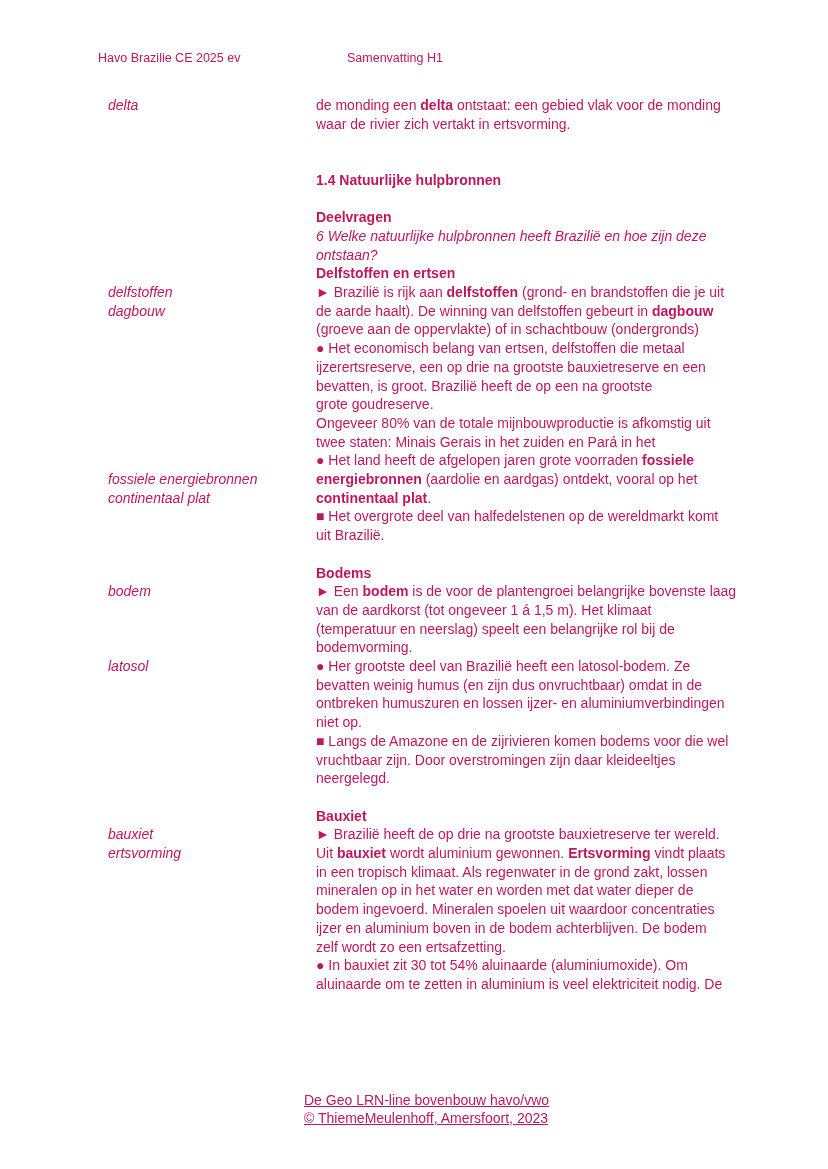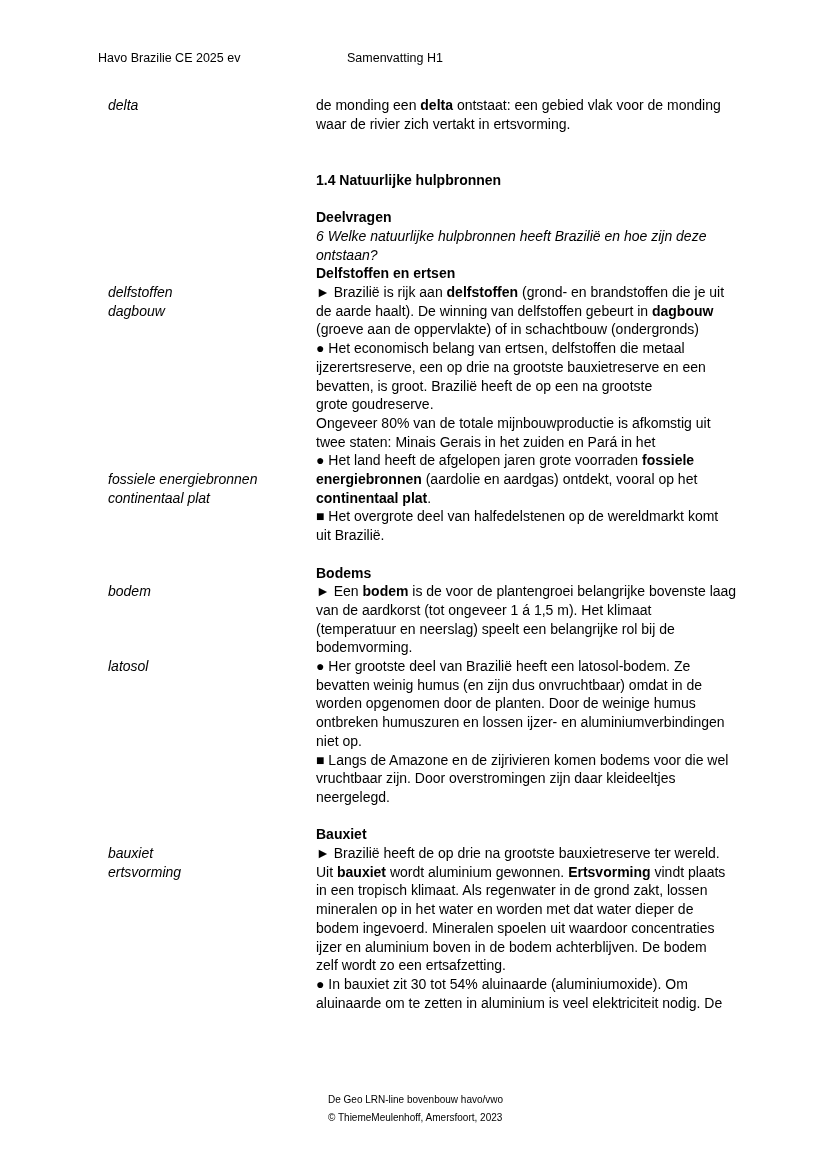--- a/index.html
+++ b/index.html
@@ -2,21 +2,21 @@
 <html><head>
 <meta charset="utf-8">
 <style>
   html, body { margin: 0; padding: 0; background: #ffffff; }
   .page {
     position: relative;
     width: 828px;
     height: 1169px;
     background: #ffffff;
     font-family: "Liberation Sans", sans-serif;
-    color: #000000;
+    color: #be185d;
     overflow: hidden;
   }
   .header { position: absolute; top: 50px; left: 0; right: 0; font-size: 12.5px; line-height: 16px; }
   .header .hleft   { position: absolute; left: 98px;  white-space: nowrap; }
   .header .hcenter { position: absolute; left: 347px; white-space: nowrap; }
 
   .doc-body {
     position: absolute;
     left: 316px;
     top: 96px;
@@ -32,25 +32,26 @@
     position: absolute;
     left: -208px;
     top: 0;
     width: 205px;
     font-style: italic;
     line-height: 18.7px;
     white-space: nowrap;
   }
   .footer {
     position: absolute;
-    left: 328px;
+    left: 304px;
     top: 1091px;
-    font-size: 10px;
+    font-size: 14px;
     line-height: 18px;
     white-space: nowrap;
+    text-decoration: underline;
   }
 </style>
 </head>
 <body>
 
 <div class="page">
   <div class="header">
     <span class="hleft">Havo Brazilie CE 2025 ev</span>
     <span class="hcenter">Samenvatting H1</span>
   </div>
@@ -122,21 +123,20 @@
         <div class="line"><span>van de aardkorst (tot ongeveer 1 á 1,5 m). Het klimaat</span></div>
         <div class="line"><span>(temperatuur en neerslag) speelt een belangrijke rol bij de</span></div>
         <div class="line"><span>bodemvorming.</span></div>
       </div>
       <div class="block">
         <div class="margin-note">
           <div>latosol</div>
         </div>
         <div class="line"><span>● Her grootste deel van Brazilië heeft een latosol-bodem. Ze</span></div>
         <div class="line"><span>bevatten weinig humus (en zijn dus onvruchtbaar) omdat in de</span></div>
-        <div class="line"><span>worden opgenomen door de planten. Door de weinige humus</span></div>
         <div class="line"><span>ontbreken humuszuren en lossen ijzer- en aluminiumverbindingen</span></div>
         <div class="line"><span>niet op.</span></div>
       </div>
       <div class="block">
         <div class="line"><span>■ Langs de Amazone en de zijrivieren komen bodems voor die wel</span></div>
         <div class="line"><span>vruchtbaar zijn. Door overstromingen zijn daar kleideeltjes</span></div>
         <div class="line"><span>neergelegd.</span></div>
       </div>
       <div style="height: 18.7px;"></div>
       <div class="block">

